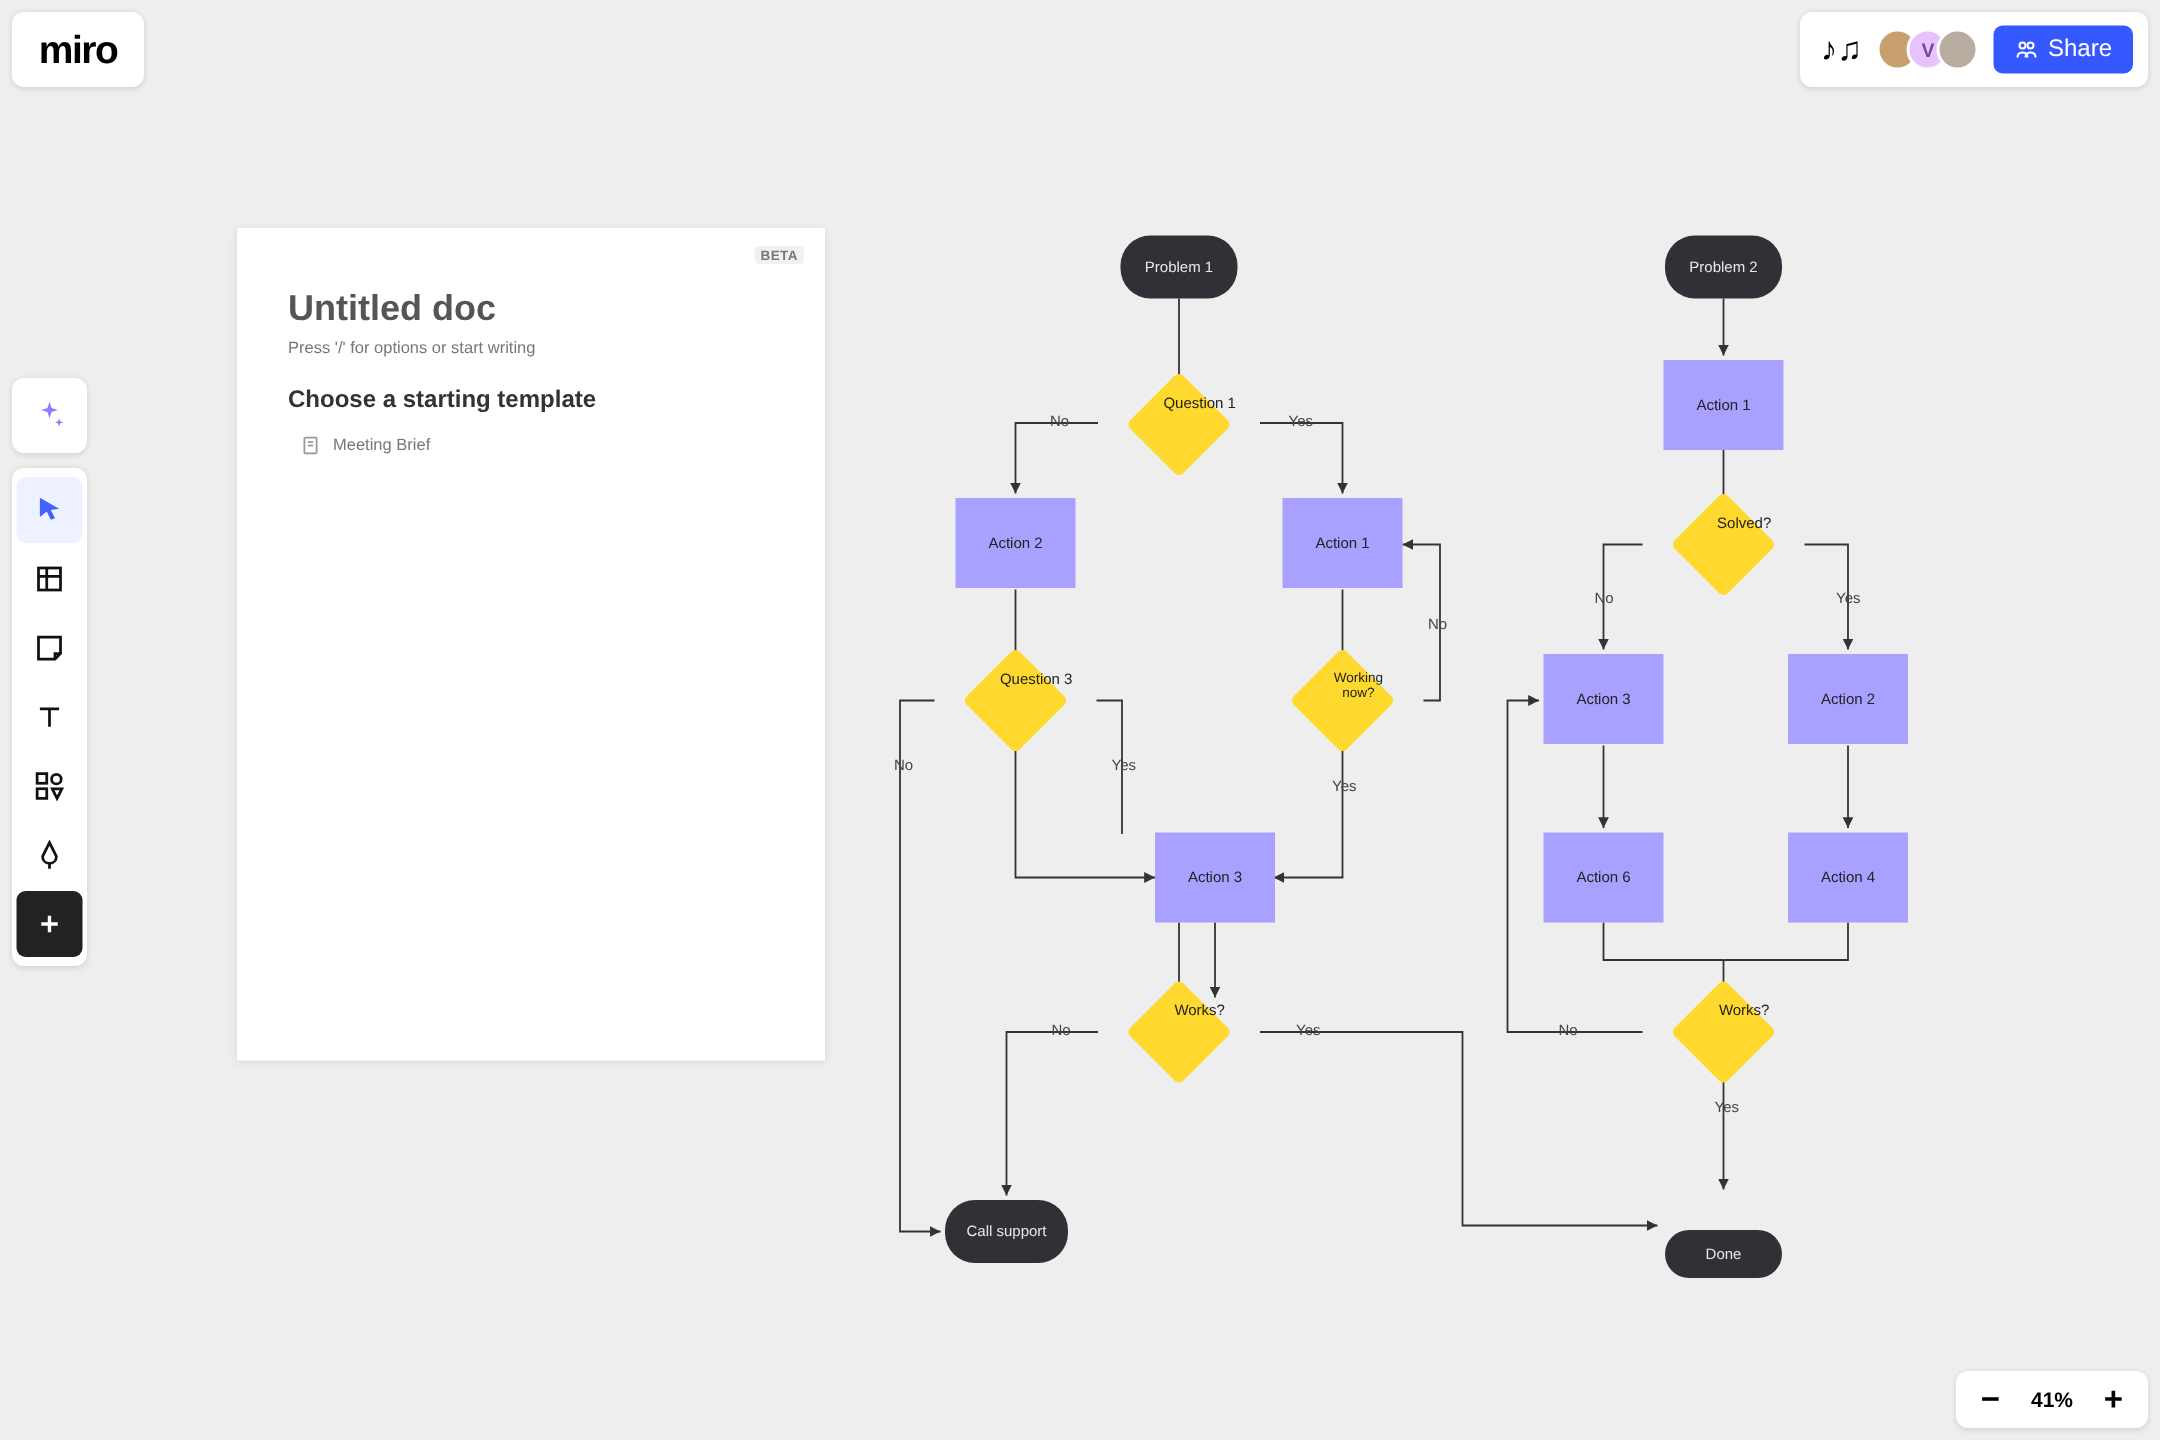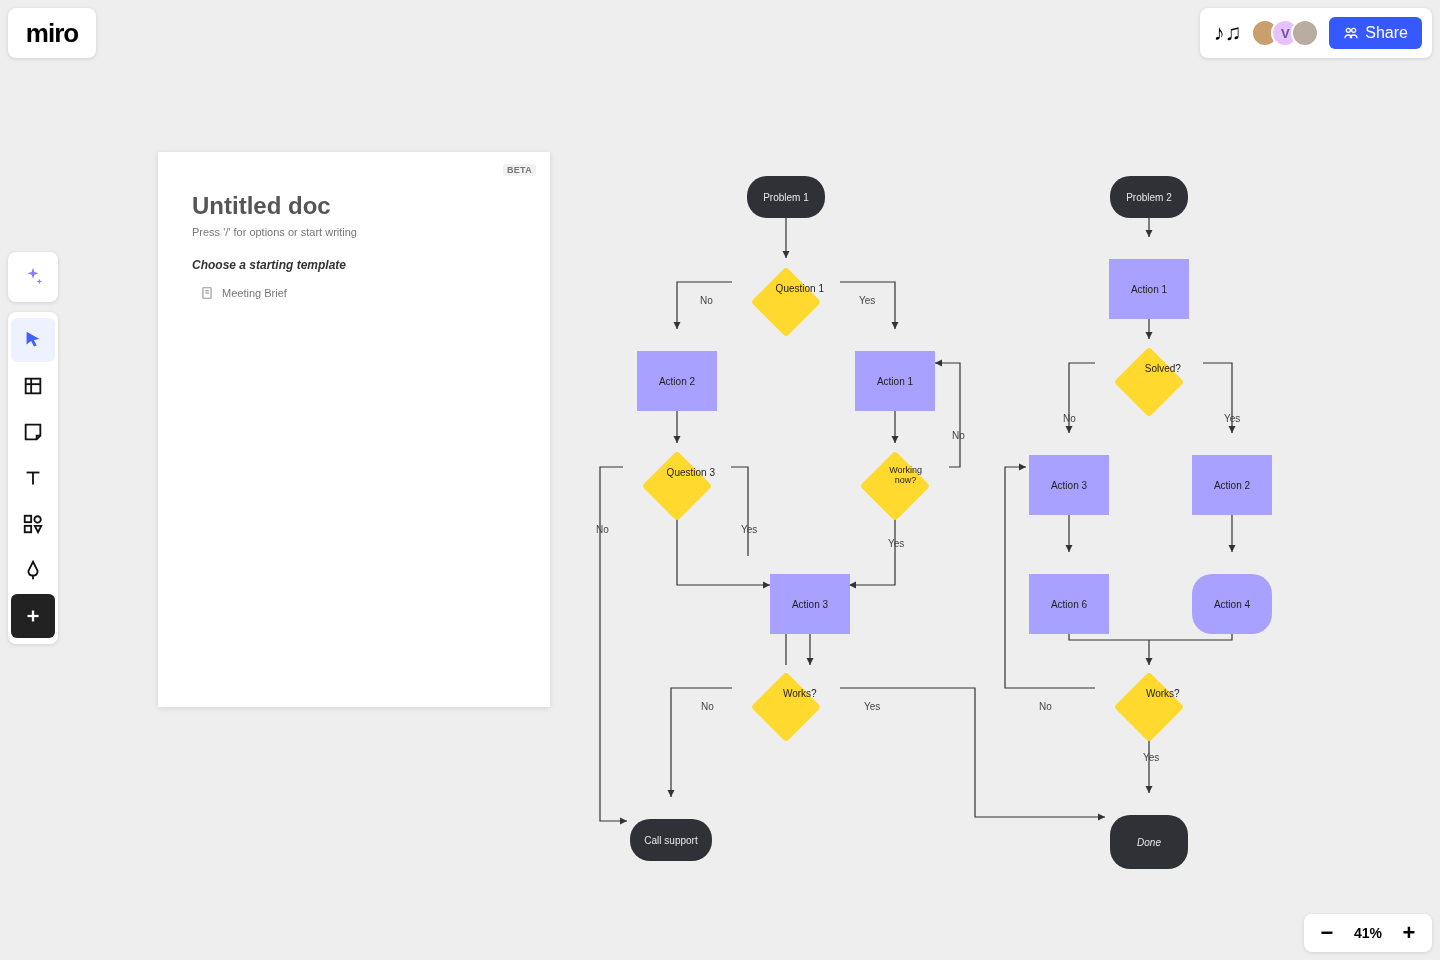--- a/index.html
+++ b/index.html
@@ -19,25 +19,25 @@
   .toolbar { position:absolute; left:8px; top:312px; width:50px; background:#fff; border-radius:8px; box-shadow:0 1px 4px rgba(0,0,0,.12); display:flex; flex-direction:column; align-items:center; padding:6px 0; gap:2px; }
   .tbtn { width:44px; height:44px; border-radius:6px; display:flex; align-items:center; justify-content:center; cursor:pointer; }
   .tbtn svg { width:22px; height:22px; }
   .tbtn.selected { background:#eef1ff; }
   .tbtn.dark { background:#222; border-radius:6px; }
   
   .doc-panel { position:absolute; left:158px; top:152px; width:392px; height:555px; background:#fff; box-shadow:0 1px 6px rgba(0,0,0,.10); padding:40px 34px 0; }
   .beta-badge { position:absolute; top:12px; right:14px; font-size:9px; color:#777; background:#f1f1f1; padding:1px 4px; border-radius:3px; font-weight:600; letter-spacing:.3px; }
   .doc-title { font-size:24px; font-weight:700; color:#555; margin-bottom:6px; }
   .doc-hint { font-size:11px; color:#777; margin-bottom:20px; }
-  .doc-subhead { font-size:12px; font-weight:700; color:#333; margin-bottom:10px;font-style:italic; }
+  .doc-subhead { font-size:16px; font-weight:700; color:#333; margin-bottom:10px; }
   .tmpl-item { display:flex; align-items:center; gap:8px; padding:4px 8px; font-size:11px; color:#777; cursor:pointer; }
   .tmpl-item svg { width:14px; height:14px; stroke:#999; }
   
-  .canvas { position:absolute; inset:0;margin-top:19px; }
+  .canvas { position:absolute; inset:0; }
   .shape { position:absolute; display:flex; align-items:center; justify-content:center; font-size:10px; color:#222; text-align:center; }
   .term { background:#2f3136; color:#e8e8e8; border-radius:20px; }
   .proc { background:#a8a1ff; }
   .deco { background:#ffd92e; width:100px; height:44px; transform:rotate(45deg); border-radius:4px; }
   .deco > span { transform:rotate(-45deg); display:block; }
   .edge-label { position:absolute; font-size:10px; color:#444; background:transparent; }
   svg.wires { position:absolute; inset:0; width:1440px; height:960px; pointer-events:none; }
   svg.wires path { stroke:#333; stroke-width:1.2; fill:none; }
   svg.wires polygon { fill:#333; }
   
@@ -244,29 +244,29 @@
     </div>
   <div class="shape proc" style="left:1029px; top:436px; width:80px; height:60px;">
       <span>Action 3</span>
     </div>
   <div class="shape proc" style="left:1192px; top:436px; width:80px; height:60px;">
       <span>Action 2</span>
     </div>
   <div class="shape proc" style="left:1029px; top:555px; width:80px; height:60px;">
       <span>Action 6</span>
     </div>
-  <div class="shape proc" style="left:1192px; top:555px; width:80px; height:60px;border-radius:20px;">
+  <div class="shape proc" style="left:1192px; top:555px; width:80px; height:60px;">
       <span>Action 4</span>
     </div>
   <div class="shape" style="left:1114px; top:653px; width:70px; height:70px;">
       <div class="deco" style="width:50px;height:50px;">
         <span>Works?</span>
       </div>
     </div>
-  <div class="shape term" style="left:1110px; top:796px; width:78px; height:54px;font-style:italic;">
+  <div class="shape term" style="left:1110px; top:820px; width:78px; height:32px;">
       <span>Done</span>
     </div>
 
   <span class="edge-label" style="left:700px; top:276px;">No</span>
   <span class="edge-label" style="left:859px; top:276px;">Yes</span>
   <span class="edge-label" style="left:952px; top:411px;">No</span>
   <span class="edge-label" style="left:888px; top:519px;">Yes</span>
   <span class="edge-label" style="left:596px; top:505px;">No</span>
   <span class="edge-label" style="left:741px; top:505px;">Yes</span>
   <span class="edge-label" style="left:701px; top:682px;">No</span>

